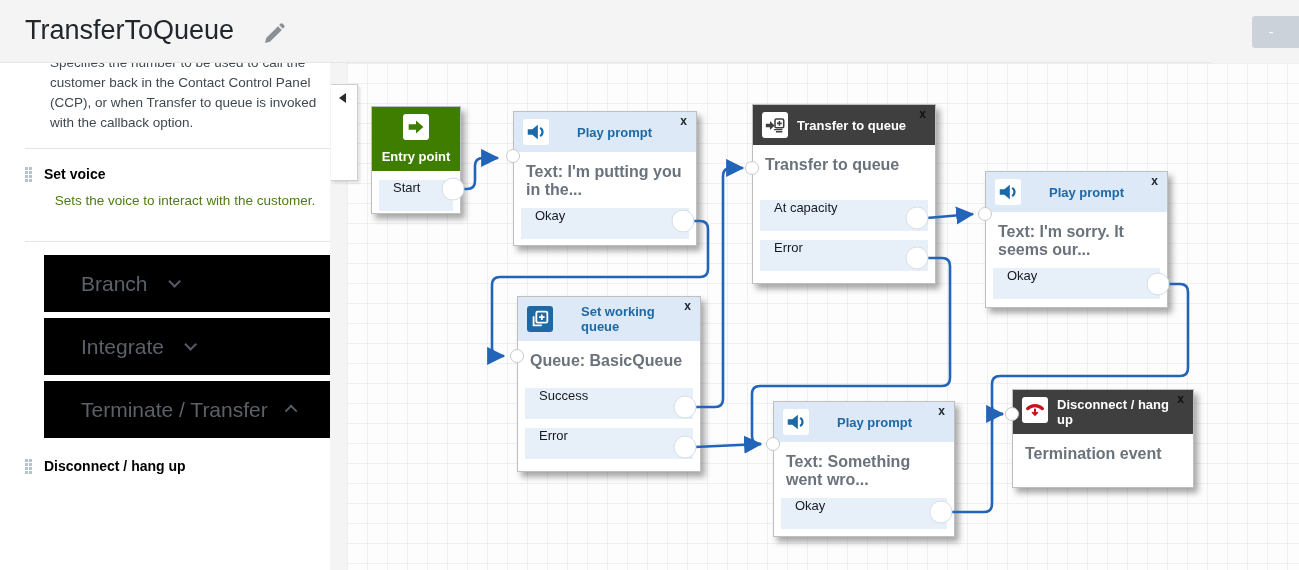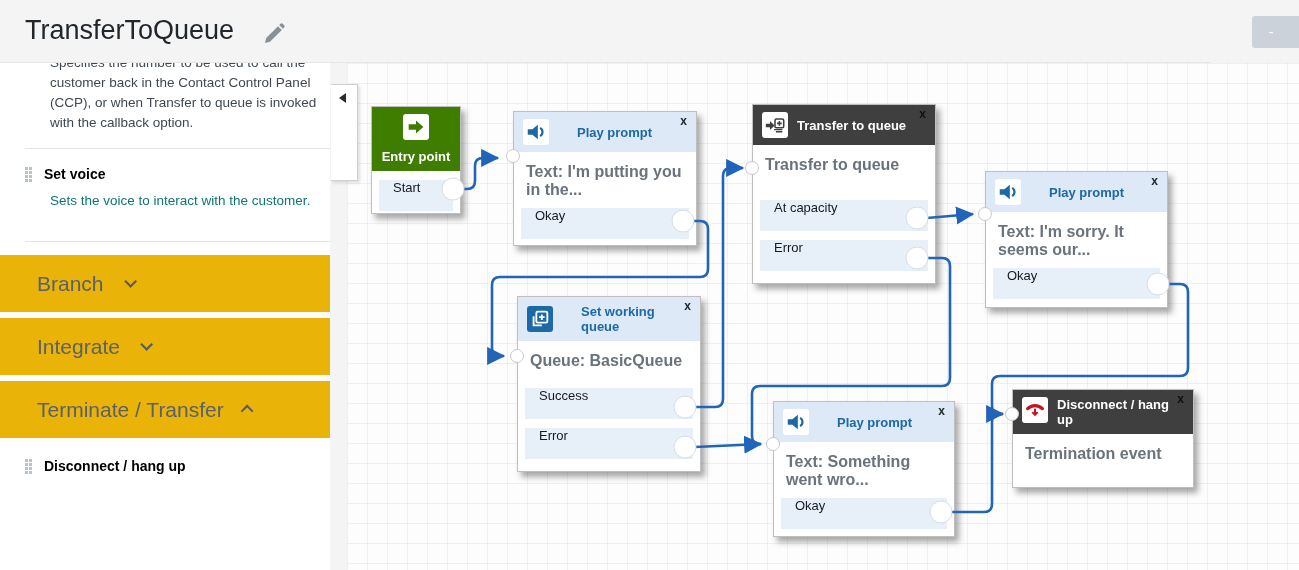--- a/index.html
+++ b/index.html
@@ -19,24 +19,24 @@
   .sidebar { position:absolute; left:0; top:63px; width:330px; height:507px;
     background:#ffffff; overflow:hidden; z-index:20; }
   .sb-desc { margin:-10px 0 0 50px; width:268px; font-size:13.5px; line-height:20px; color:#3f4850; }
   .sb-divider { border:none; border-top:1px solid #e5e5e5; margin:15px 0 0 25px; }
   .sb-item { padding:17px 10px 18px 25px; }
   .sb-item-title-row { display:flex; align-items:center; }
   .drag-handle { display:grid; grid-template-columns:3px 3px; grid-auto-rows:3px;
     gap:1px; margin-right:12px; flex:none; }
   .drag-handle i { background:#b6c2cc; }
   .sb-item-title { font-size:14px; font-weight:bold; color:#000000;text-align:right; }
-  .sb-item-desc { margin:11px 0 0 25px; font-size:13.5px; color:#0f766e; }
-  .sb-section { height:57px; background:#eab308; margin-bottom:6px;
+  .sb-item-desc { margin:11px 0 0 25px; font-size:13.5px; color:#4d7c0f;text-align:center; }
+  .sb-section { height:57px; background:#000000; margin-bottom:6px;
     display:flex; align-items:center; padding-left:37px;
-    font-size:21px; color:#5b6168; cursor:pointer; }
+    font-size:21px; color:#5b6168; cursor:pointer;margin-left:44px; }
   .chev { display:inline-block; width:9px; height:9px; border-right:2px solid #545b64;
     border-bottom:2px solid #545b64; margin-left:20px; }
   .chev.down { transform:rotate(45deg) translateY(-3px); }
   .chev.up   { transform:rotate(-135deg) translateY(-2px); }
 
   
   .collapse-tab { position:absolute; left:331px; top:84px; width:27px; height:97px;
     background:#ffffff; border:1px solid #cfcfcf; border-left:none;
     box-shadow:2px 2px 3px rgba(0,0,0,0.12); z-index:25; }
   .collapse-arrow { position:absolute; left:8px; top:8px; width:0; height:0;

